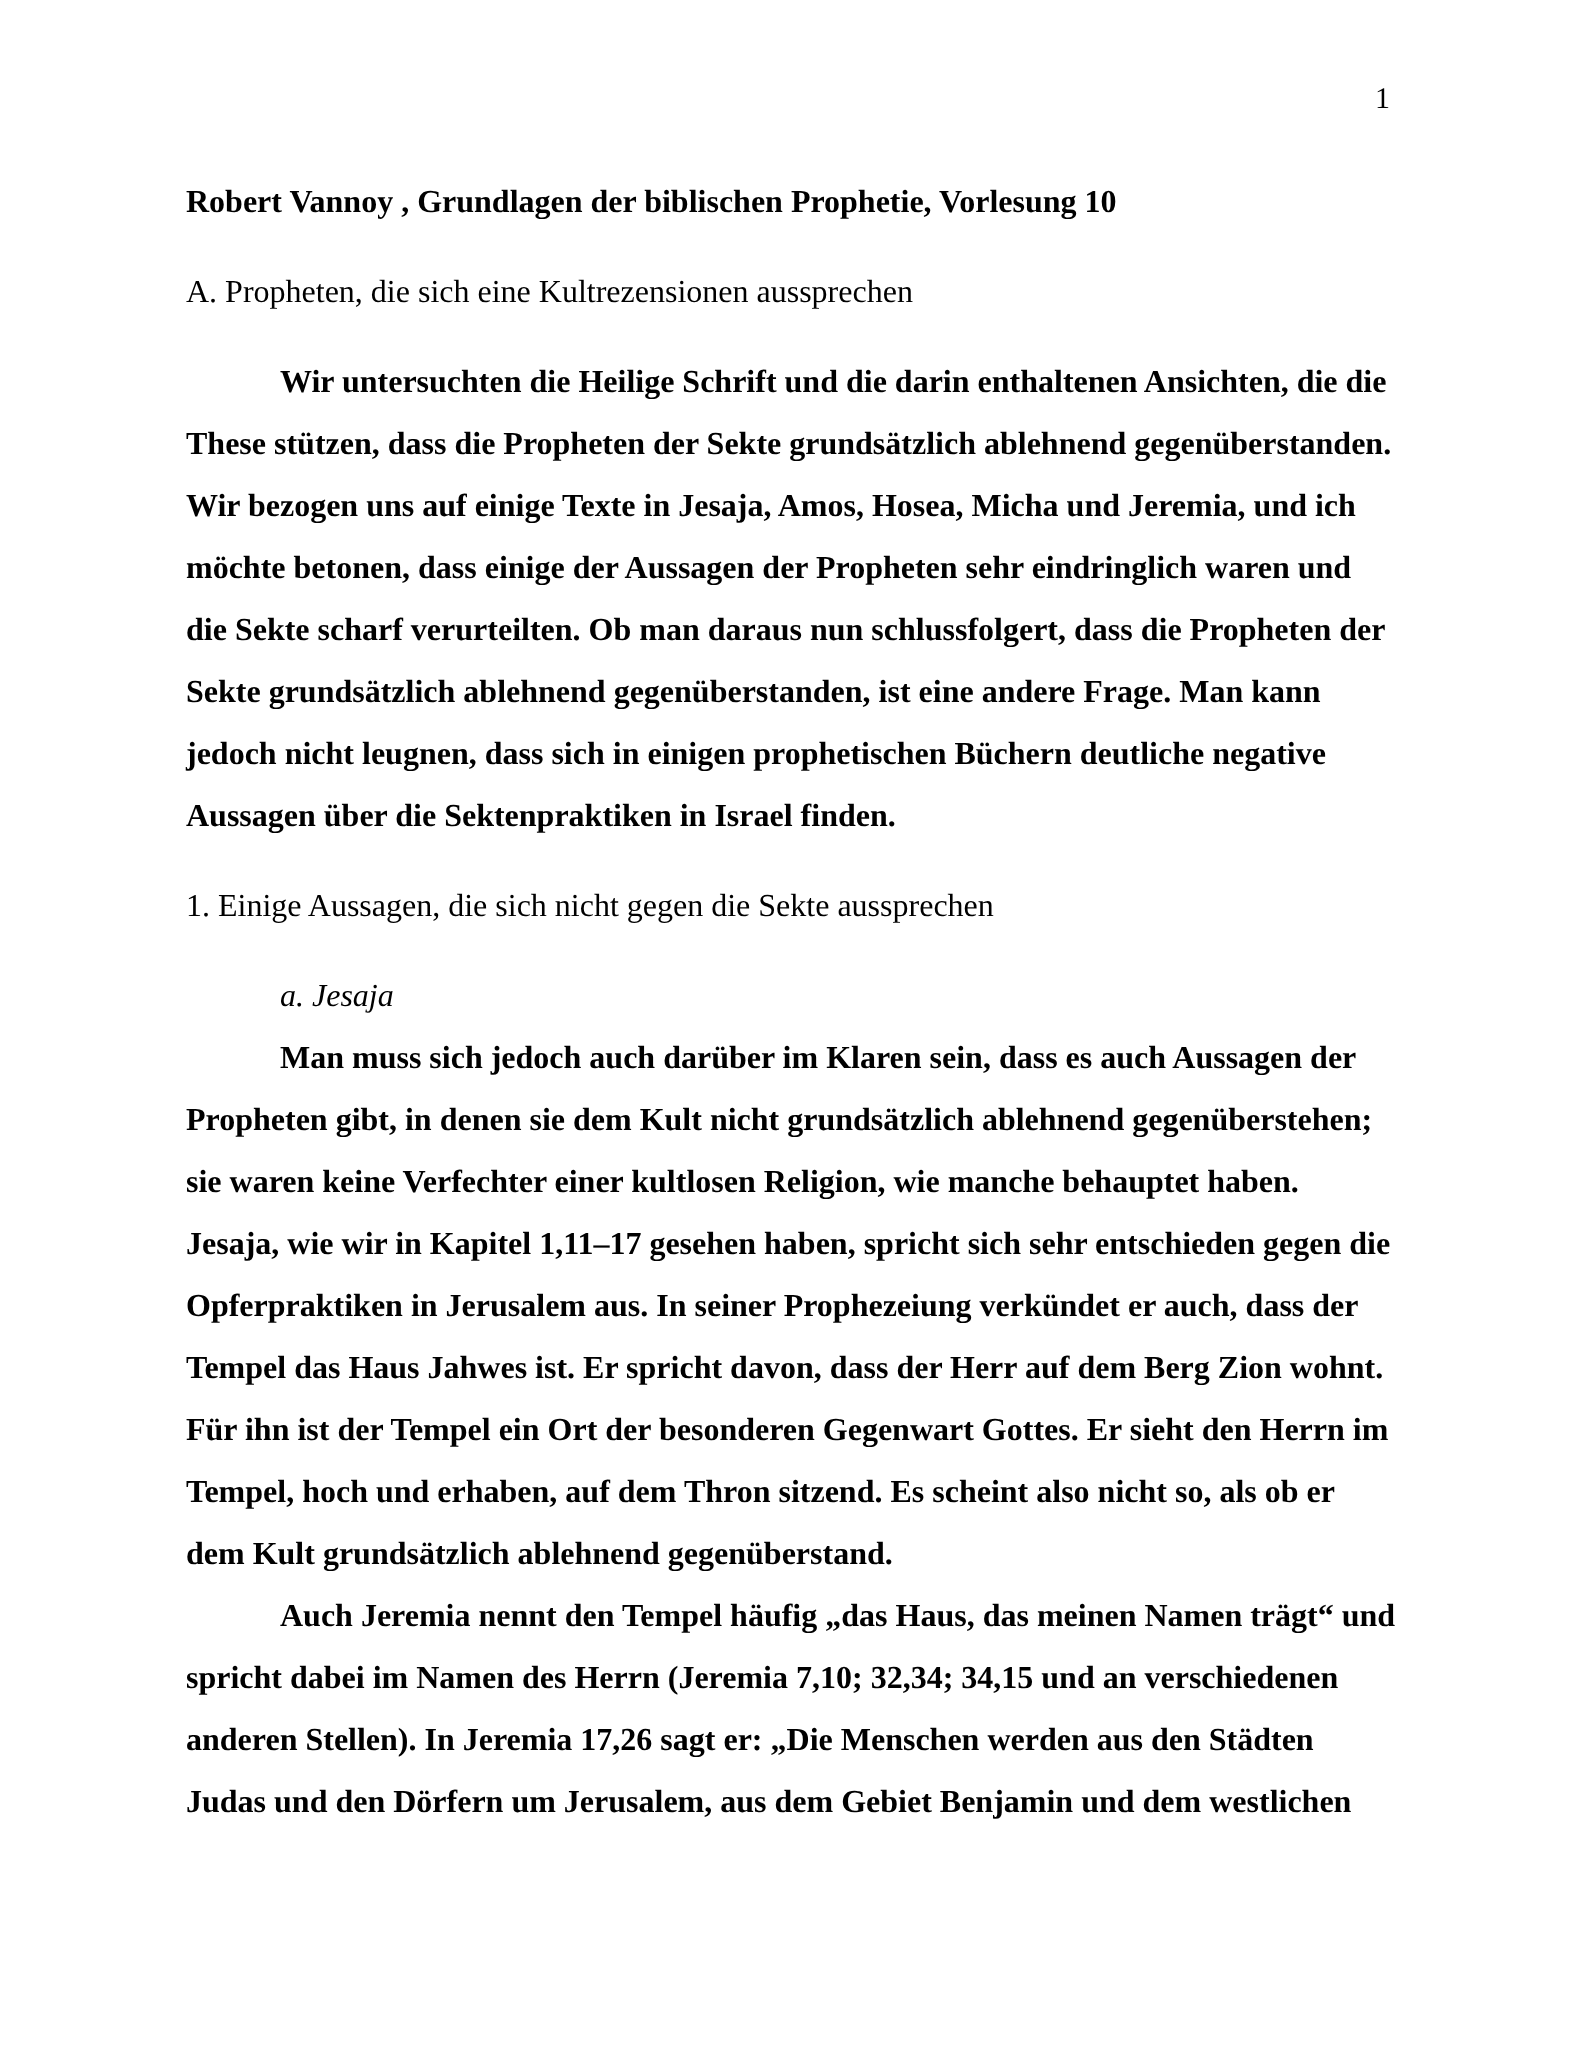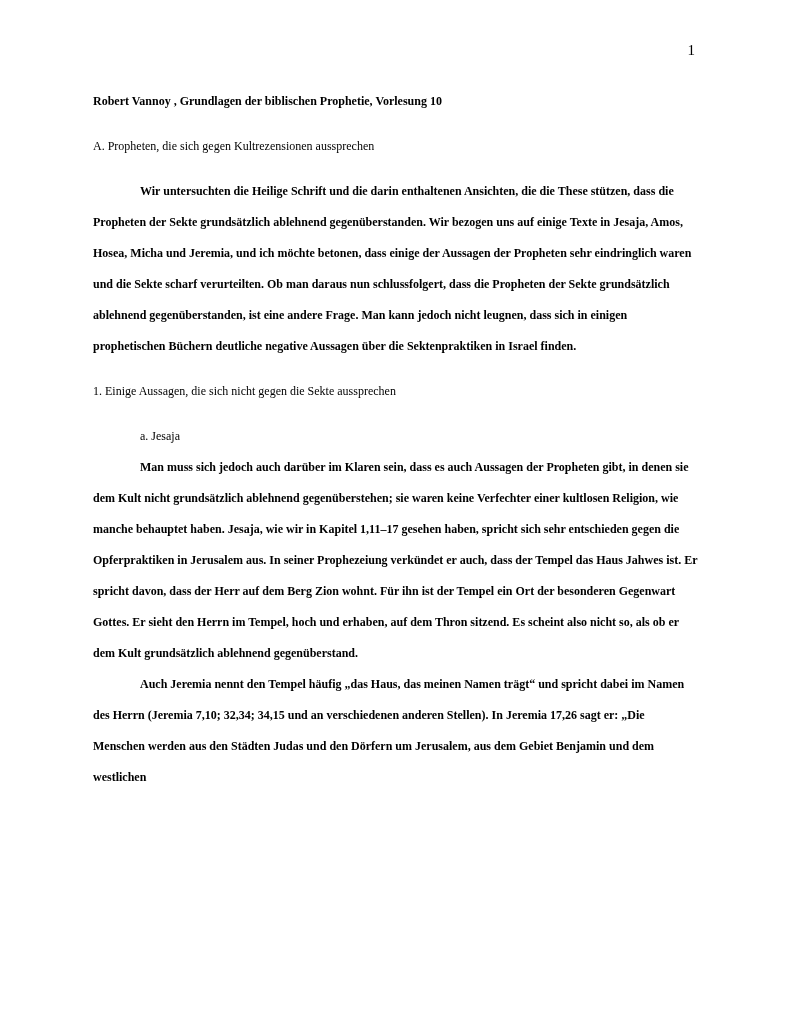--- a/index.html
+++ b/index.html
@@ -20,47 +20,48 @@
   }
   .page-number {
     position: absolute;
     top: 43px;
     right: 96px;
     font-size: 15px;
     line-height: 1;
   }
   .content p {
     margin: 0;
-    font-size: 12px;
+    font-size: 16px;
     line-height: 31px;
     text-align: left;
   }
   .content .title {
     font-weight: 700;
   }
   .content .heading {
     margin-top: 14px;
     margin-bottom: 14px;
   }
   .content .subheading {
     margin-top: 14px;
     margin-left: 47px;
+    font-style: italic;
   }
   .content .indent-para {
     text-indent: 47px;
     font-weight: bold;
   }
 </style>
 </head>
 <body>
 
 <div class="page">
   <div class="page-number">1</div>
   <div class="content">
       <p class="title">Robert Vannoy , Grundlagen der biblischen Prophetie, Vorlesung 10</p>
-      <p class="heading">A. Propheten, die sich gegen Kultrezensionen aussprechen</p>
+      <p class="heading">A. Propheten, die sich eine Kultrezensionen aussprechen</p>
       <p class="indent-para">Wir untersuchten die Heilige Schrift und die darin enthaltenen Ansichten, die die These stützen, dass die Propheten der Sekte grundsätzlich ablehnend gegenüberstanden. Wir bezogen uns auf einige Texte in Jesaja, Amos, Hosea, Micha und Jeremia, und ich möchte betonen, dass einige der Aussagen der Propheten sehr eindringlich waren und die Sekte scharf verurteilten. Ob man daraus nun schlussfolgert, dass die Propheten der Sekte grundsätzlich ablehnend gegenüberstanden, ist eine andere Frage. Man kann jedoch nicht leugnen, dass sich in einigen prophetischen Büchern deutliche negative Aussagen über die Sektenpraktiken in Israel finden.</p>
       <p class="heading">1. Einige Aussagen, die sich nicht gegen die Sekte aussprechen</p>
       <p class="subheading">a. Jesaja</p>
       <p class="indent-para">Man muss sich jedoch auch darüber im Klaren sein, dass es auch Aussagen der Propheten gibt, in denen sie dem Kult nicht grundsätzlich ablehnend gegenüberstehen; sie waren keine Verfechter einer kultlosen Religion, wie manche behauptet haben. Jesaja, wie wir in Kapitel 1,11–17 gesehen haben, spricht sich sehr entschieden gegen die Opferpraktiken in Jerusalem aus. In seiner Prophezeiung verkündet er auch, dass der Tempel das Haus Jahwes ist. Er spricht davon, dass der Herr auf dem Berg Zion wohnt. Für ihn ist der Tempel ein Ort der besonderen Gegenwart Gottes. Er sieht den Herrn im Tempel, hoch und erhaben, auf dem Thron sitzend. Es scheint also nicht so, als ob er dem Kult grundsätzlich ablehnend gegenüberstand.</p>
       <p class="indent-para">Auch Jeremia nennt den Tempel häufig „das Haus, das meinen Namen trägt“ und spricht dabei im Namen des Herrn (Jeremia 7,10; 32,34; 34,15 und an verschiedenen anderen Stellen). In Jeremia 17,26 sagt er: „Die Menschen werden aus den Städten Judas und den Dörfern um Jerusalem, aus dem Gebiet Benjamin und dem westlichen</p>
     </div>
 </div>
 
 </body></html>

